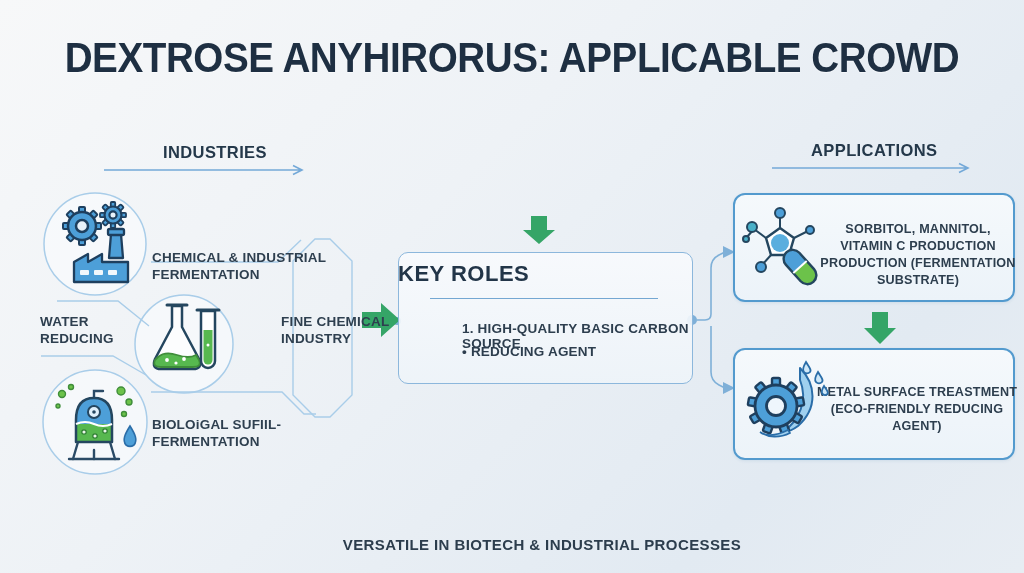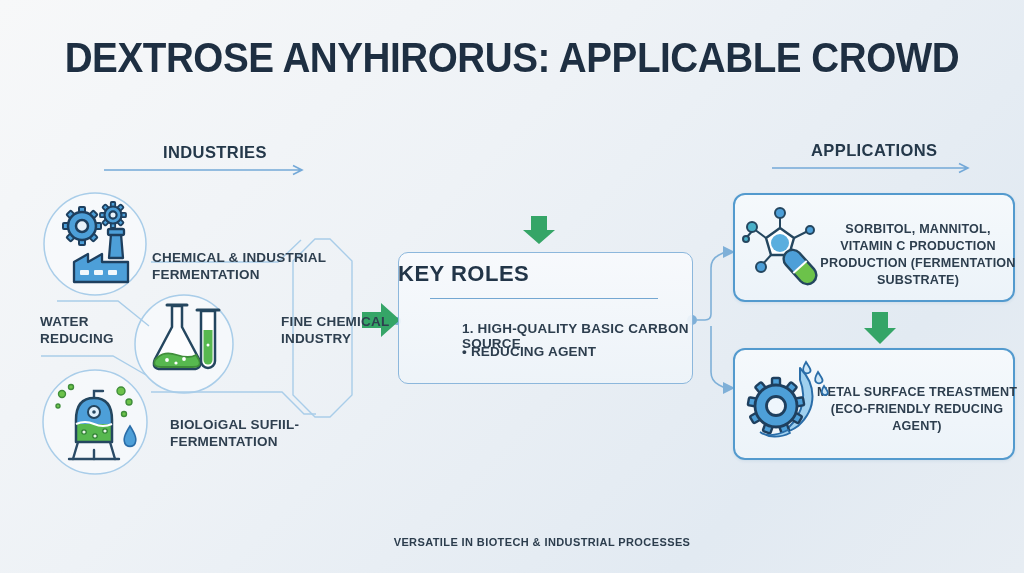--- a/index.html
+++ b/index.html
@@ -25,21 +25,21 @@
     border:2.5px solid #539ace;border-radius:12px;
     background:linear-gradient(180deg,#f5f9fc,#ecf3f9);
     box-shadow:0 1px 3px rgba(90,140,180,.15);
   }
   .kr-title{left:398px;top:261px;width:293px;text-align:left;
     font-size:22px;font-weight:bold;color:#223548;letter-spacing:.5px;}
   .kr-underline{left:430px;top:298px;width:228px;height:0;border-top:1.5px solid #74a7d2;}
   .kr-item{font-size:13.5px;font-weight:bold;color:#2d3e4e;letter-spacing:.2px;margin-left:46px;}
   .app-text{font-size:12.6px;line-height:1.34;font-weight:bold;color:#2d3e4e;letter-spacing:.2px;text-align:center;}
   .footer{left:60px;top:536px;width:964px;text-align:center;
-    font-size:11px;font-weight:bold;color:#2c3d4d;letter-spacing:.4px;}
+    font-size:15px;font-weight:bold;color:#2c3d4d;letter-spacing:.4px;}
   svg{display:block;}
   .layer{left:0;top:0;}
 </style>
 </head>
 <body>
 
 <div id="canvas">
 
   <svg class="abs layer" width="1024" height="573" viewBox="0 0 1024 573">
 
@@ -81,21 +81,21 @@
   </svg>
 
   <div class="abs title">DEXTROSE ANYHIRORUS: APPLICABLE CROWD</div>
 
   <div class="abs sect-h" style="left:163px;top:143px;">INDUSTRIES</div>
   <div class="abs sect-h" style="left:811px;top:141px;">APPLICATIONS</div>
 
   <div class="abs lbl" style="left:152px;top:209px;width:175px;margin-top:41px;">CHEMICAL &amp; INDUSTRIAL FERMENTATION</div>
   <div class="abs lbl" style="left:40px;top:314px;width:100px;">WATER REDUCING</div>
   <div class="abs lbl" style="left:246px;top:314px;width:120px;margin-left:35px;">FINE CHEMICAL INDUSTRY</div>
-  <div class="abs lbl" style="left:152px;top:417px;width:150px;margin-left:18px;">BIOLOiGAL SUFIIL- FERMENTATION</div>
+  <div class="abs lbl" style="left:152px;top:417px;width:150px;">BIOLOiGAL SUFIIL- FERMENTATION</div>
 
   <div class="abs box" style="left:398px;top:252px;width:293px;height:130px;"></div>
   <div class="abs kr-title">KEY ROLES</div>
   <div class="abs kr-underline"></div>
   <div class="abs kr-item" style="left:416px;top:321px;width:265px;">1. HIGH-QUALITY BASIC CARBON SOURCE</div>
   <div class="abs kr-item" style="left:416px;top:344px;width:265px;">• REDUCING AGENT</div>
 
   <div class="abs appbox" style="left:733px;top:193px;width:278px;height:105px;"></div>
   <div class="abs app-text" style="left:818px;top:221px;width:200px;">SORBITOL, MANNITOL, VITAMIN C PRODUCTION PRODUCTION (FERMENTATION SUBSTRATE)</div>
 

